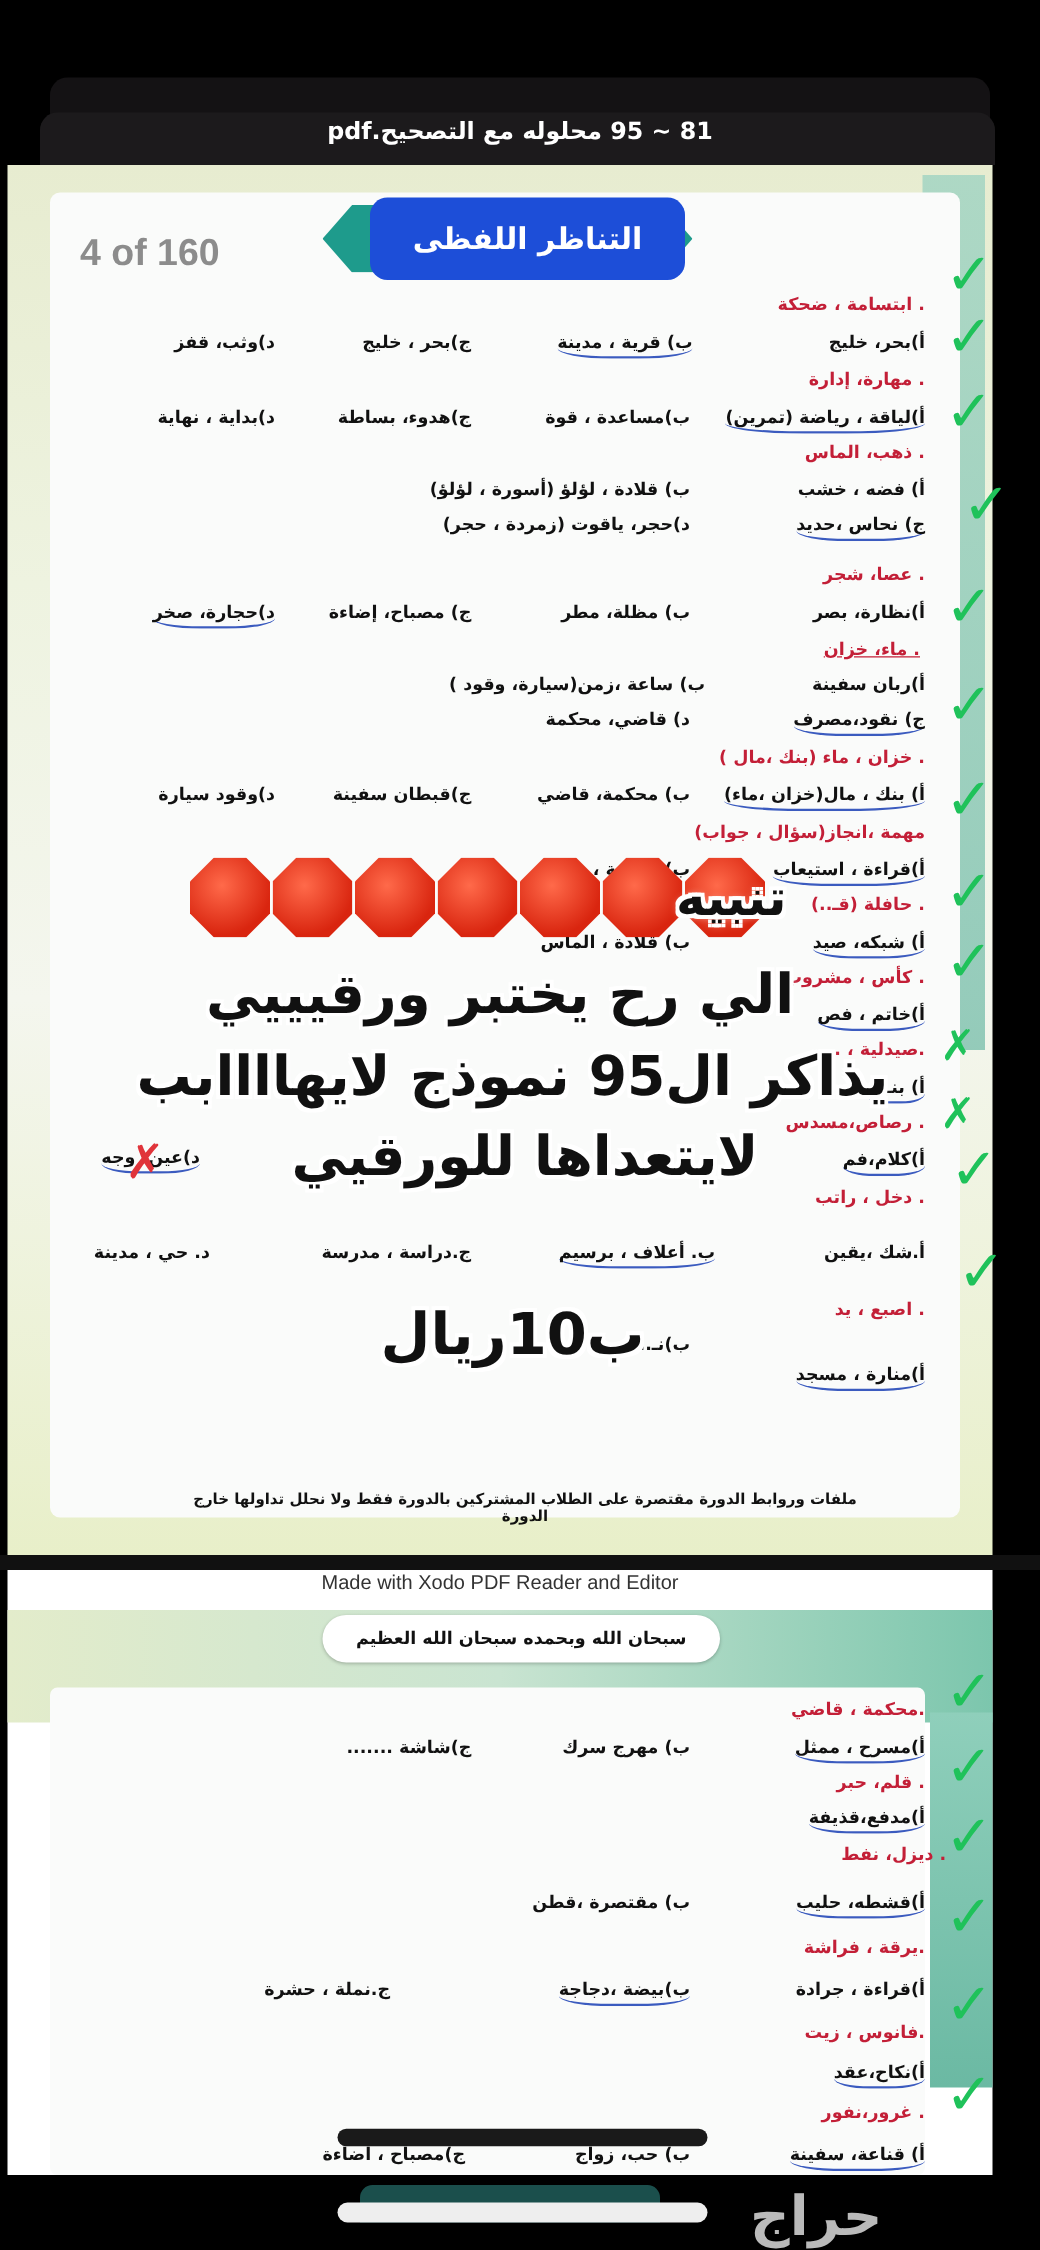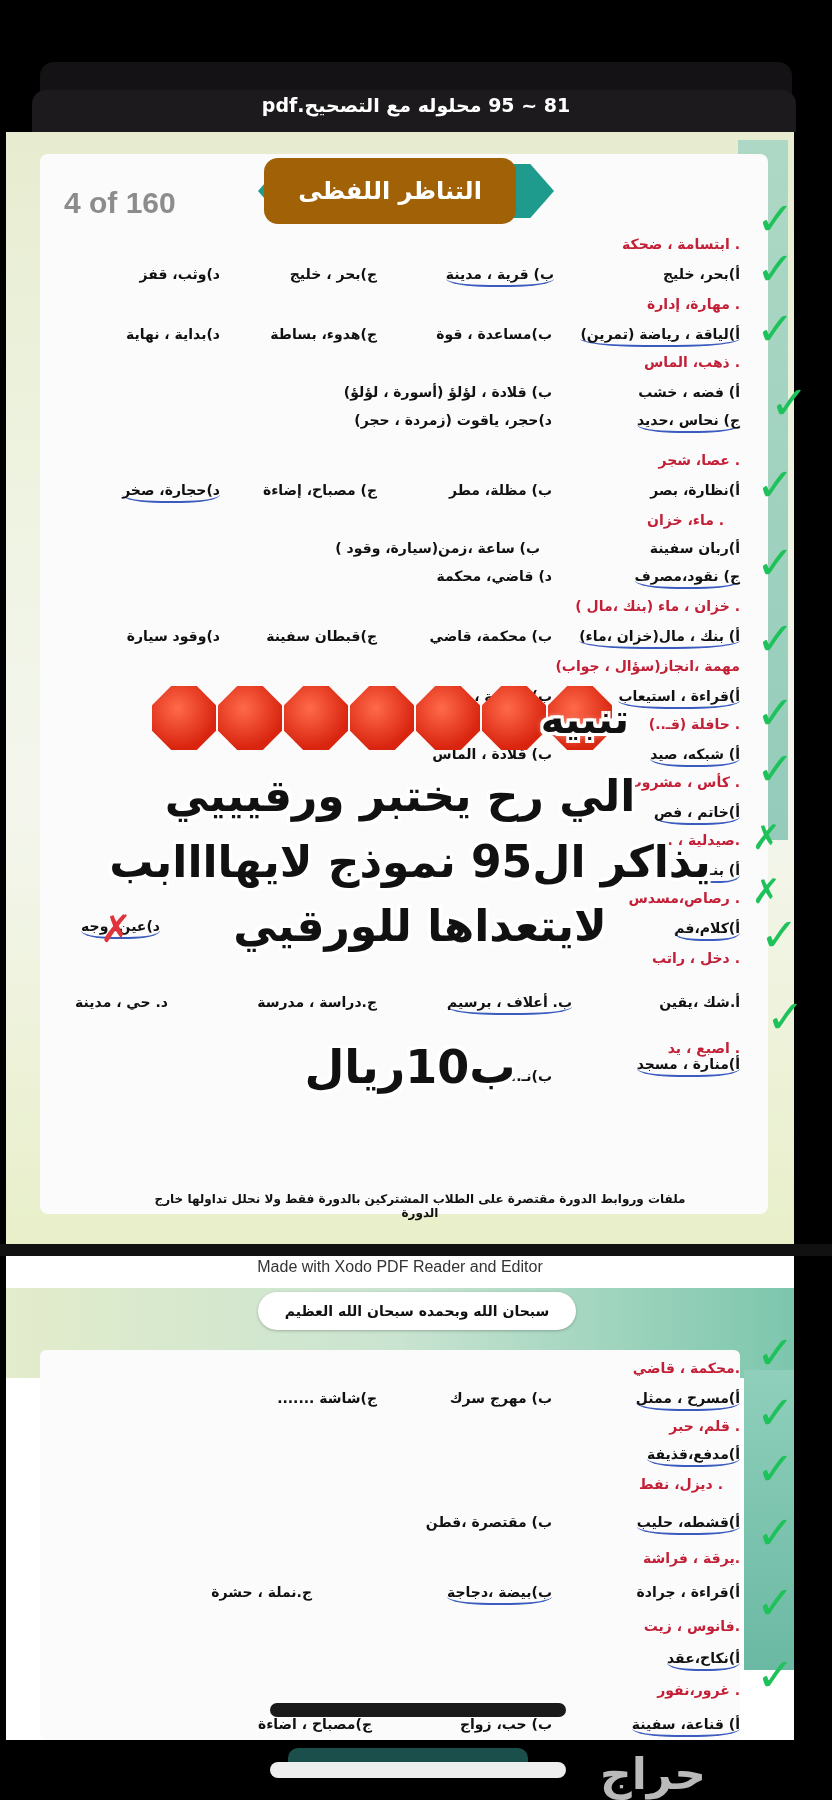--- a/index.html
+++ b/index.html
@@ -6,21 +6,21 @@
   body{width:832px;height:1800px;background:#000;position:relative;overflow:hidden;font-family:"DejaVu Sans",sans-serif;}
   .abs{position:absolute;}
   .titlebar{left:32px;top:90px;width:764px;height:42px;background:#1c1a1c;border-radius:14px 14px 0 0;}
   .titlebar-back{left:40px;top:62px;width:752px;height:40px;background:#141214;border-radius:14px 14px 0 0;}
   .title-text{left:0;top:94px;width:832px;text-align:center;color:#fff;font-weight:bold;font-size:19px;direction:rtl;}
   .page1{left:6px;top:132px;width:788px;height:1112px;background:linear-gradient(180deg,#e7ecd0 0%,#eef3e0 30%,#f4f6ee 60%,#e8efc9 100%);}
   .page1-inner{left:40px;top:154px;width:728px;height:1060px;background:#fafbfa;border-radius:8px;}
   .page1-side{left:738px;top:140px;width:50px;height:700px;background:linear-gradient(180deg,#9fd3c2,#7cc0ad);opacity:.8;}
   .header-pill{left:258px;top:158px;width:296px;height:68px;}
   .pill-outer{position:absolute;left:0;top:6px;width:296px;height:54px;background:#1e9b8c;clip-path:polygon(8% 0,92% 0,100% 50%,92% 100%,8% 100%,0 50%);}
-  .pill-inner{position:absolute;left:6px;top:0;width:252px;height:66px;background:#a16207;border-radius:14px;display:flex;align-items:center;justify-content:center;color:#fff;font-weight:bold;font-size:24px;direction:rtl;}
+  .pill-inner{position:absolute;left:38px;top:0;width:252px;height:66px;background:#1d4ed8;border-radius:14px;display:flex;align-items:center;justify-content:center;color:#fff;font-weight:bold;font-size:24px;direction:rtl;}
   .page-counter{left:64px;top:186px;color:#8c8c8c;font-weight:bold;font-size:30px;font-family:"Liberation Sans",sans-serif;}
   .row{position:absolute;direction:rtl;font-weight:bold;font-size:14px;color:#111;white-space:nowrap;}
   .q{color:#c31f37;}
   .u{border-bottom:2px solid #3b5bbf;padding-bottom:3px;border-radius:0 0 40% 40%;}
   .check{position:absolute;color:#1fc25a;font-size:46px;font-weight:bold;line-height:1;}
   .xmark{position:absolute;color:#1fc25a;font-size:34px;font-weight:bold;line-height:1;}
   .redx{position:absolute;color:#e0343a;font-size:38px;font-weight:bold;line-height:1;}
   .octs{left:152px;top:686px;display:flex;gap:2px;}
   .oct{width:64px;height:64px;background:radial-gradient(circle at 40% 35%,#ff6a4a,#d9250f 70%);clip-path:polygon(30% 0,70% 0,100% 30%,100% 70%,70% 100%,30% 100%,0 70%,0 30%);}
   .overlay{position:absolute;direction:rtl;color:#111;font-weight:bold;text-align:center;
@@ -73,23 +73,23 @@
 <div class="row" style="right:280px;top:384px;">ب) قلادة ، لؤلؤ (أسورة ، لؤلؤ)</div>
 <div class="row u" style="right:92px;top:412px;">ج) نحاس ،حديد</div>
 <div class="row" style="right:280px;top:412px;">د)حجر، ياقوت (زمردة ، حجر)</div>
 
 <div class="row q" style="right:92px;top:452px;">. عصا، شجر</div>
 <div class="row" style="right:92px;top:482px;">أ)نظارة، بصر</div>
 <div class="row" style="right:280px;top:482px;">ب) مظلة، مطر</div>
 <div class="row" style="right:455px;top:482px;">ج) مصباح، إضاءة</div>
 <div class="row u" style="right:612px;top:482px;">د)حجارة، صخر</div>
 
-<div class="row q" style="right:108px;top:512px;">. ماء، خزان</div>
+<div class="row q" style="right:96px;top:512px;text-decoration:underline;">. ماء، خزان</div>
 <div class="row" style="right:92px;top:540px;">أ)ربان سفينة</div>
-<div class="row" style="right:292px;top:540px;">ب) ساعة ،زمن(سيارة، وقود )</div>
+<div class="row" style="right:268px;top:540px;">ب) ساعة ،زمن(سيارة، وقود )</div>
 <div class="row u" style="right:92px;top:568px;">ج) نقود،مصرف</div>
 <div class="row" style="right:280px;top:568px;">د) قاضي، محكمة</div>
 
 <div class="row q" style="right:92px;top:598px;">. خزان ، ماء (بنك ،مال )</div>
 <div class="row u" style="right:92px;top:628px;">أ) بنك ، مال(خزان ،ماء)</div>
 <div class="row" style="right:280px;top:628px;">ب) محكمة، قاضي</div>
 <div class="row" style="right:455px;top:628px;">ج)قبطان سفينة</div>
 <div class="row" style="right:612px;top:628px;">د)وقود سيارة</div>
 
 <div class="row q" style="right:92px;top:658px;">مهمة ،انجاز(سؤال ، جواب)</div>
@@ -104,21 +104,21 @@
 <div class="row u" style="right:92px;top:862px;">أ) بنـ...</div>
 <div class="row q" style="right:92px;top:890px;">. رصاص،مسدس</div>
 <div class="row u" style="right:92px;top:920px;">أ)كلام،فم</div>
 <div class="row u" style="right:672px;top:918px;">د)عين، وجه</div>
 <div class="row q" style="right:92px;top:950px;">. دخل ، راتب</div>
 <div class="row" style="right:92px;top:994px;">أ.شك ،يقين</div>
 <div class="row u" style="right:260px;top:994px;">ب. أعلاف ، برسيم</div>
 <div class="row" style="right:455px;top:994px;">ج.دراسة ، مدرسة</div>
 <div class="row" style="right:664px;top:994px;">د. حي ، مدينة</div>
 <div class="row q" style="right:92px;top:1040px;">. اصبع ، يد</div>
-<div class="row u" style="right:92px;top:1056px;">أ)منارة ، مسجد</div>
+<div class="row u" style="right:92px;top:1092px;">أ)منارة ، مسجد</div>
 <div class="row" style="right:280px;top:1068px;">ب)نـ... ، يد</div>
 
 <div class="check" style="left:756px;top:196px;">✓</div>
 <div class="check" style="left:756px;top:246px;">✓</div>
 <div class="check" style="left:756px;top:306px;">✓</div>
 <div class="check" style="left:770px;top:380px;">✓</div>
 <div class="check" style="left:756px;top:462px;">✓</div>
 <div class="check" style="left:756px;top:540px;">✓</div>
 <div class="check" style="left:756px;top:616px;">✓</div>
 <div class="check" style="left:756px;top:690px;">✓</div>
@@ -154,21 +154,21 @@
 <div class="abs page2-side"></div>
 <div class="abs page2-inner"></div>
 <div class="abs banner">سبحان الله وبحمده سبحان الله العظيم</div>
 
 <div class="row q" style="right:92px;top:1360px;">.محكمة ، قاضي</div>
 <div class="row u" style="right:92px;top:1390px;">أ)مسرح ، ممثل</div>
 <div class="row" style="right:280px;top:1390px;">ب) مهرج سرك</div>
 <div class="row" style="right:455px;top:1390px;">ج)شاشة .......</div>
 <div class="row q" style="right:92px;top:1418px;">. قلم، حبر</div>
 <div class="row u" style="right:92px;top:1446px;">أ)مدفع،قذيفة</div>
-<div class="row q" style="right:109px;top:1476px;">. ديزل، نفط</div>
+<div class="row q" style="right:75px;top:1476px;">. ديزل، نفط</div>
 <div class="row u" style="right:92px;top:1514px;">أ)قشطه، حليب</div>
 <div class="row" style="right:280px;top:1514px;">ب)  مقتصرة ،قطن</div>
 <div class="row q" style="right:92px;top:1550px;">.يرقة ، فراشة</div>
 <div class="row" style="right:92px;top:1584px;">أ)قراءة ، جرادة</div>
 <div class="row u" style="right:280px;top:1584px;">ب)بيضة ،دجاجة</div>
 <div class="row" style="right:520px;top:1584px;">ج.نملة ، حشرة</div>
 <div class="row q" style="right:92px;top:1618px;">.فانوس ، زيت</div>
 <div class="row u" style="right:92px;top:1650px;">أ)نكاح،عقد</div>
 <div class="row q" style="right:92px;top:1682px;">. غرور،نفور</div>
 <div class="row u" style="right:92px;top:1716px;">أ) قناعة، سفينة</div>

